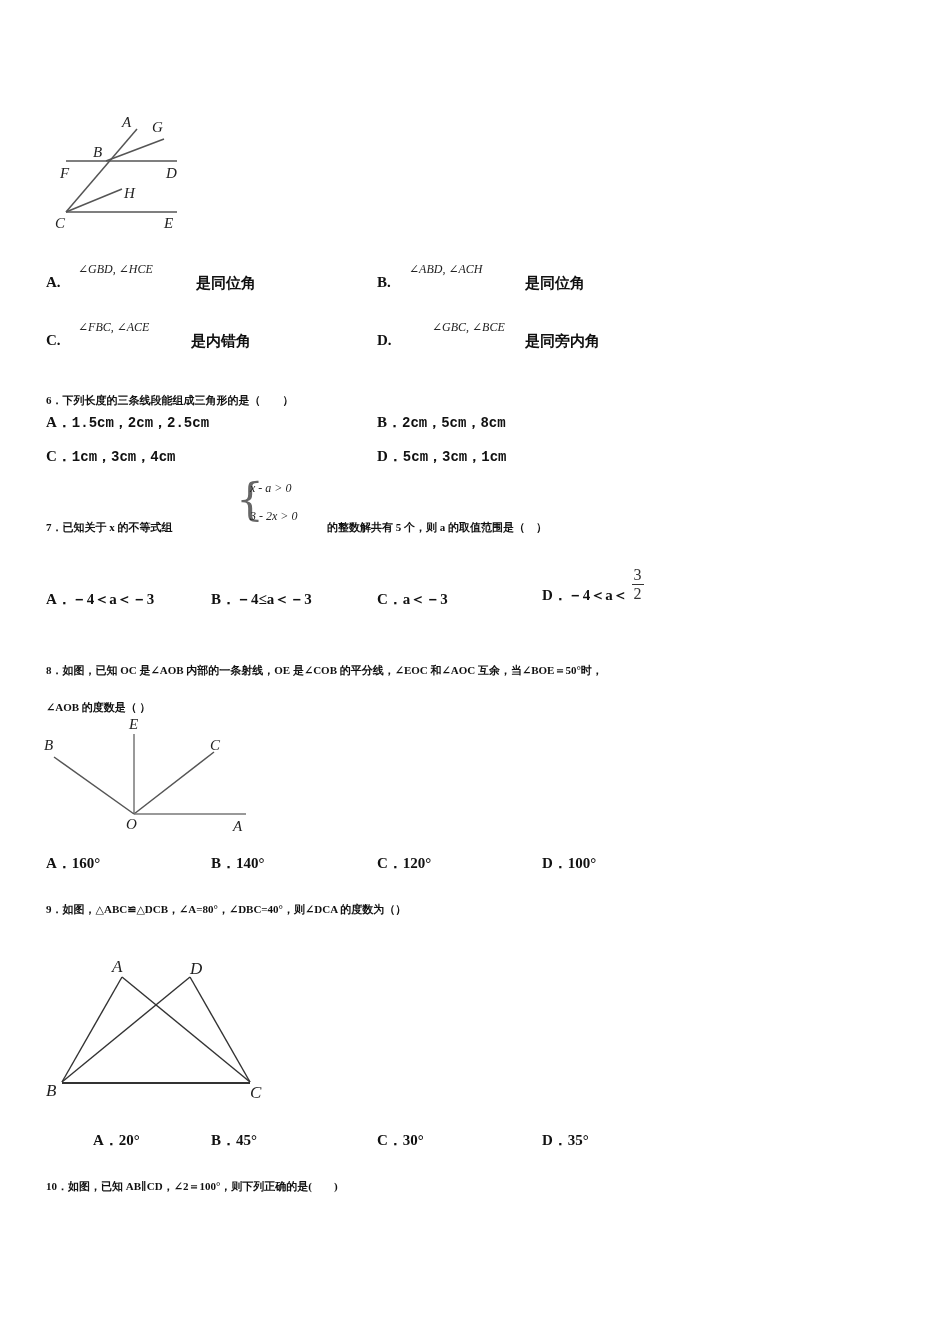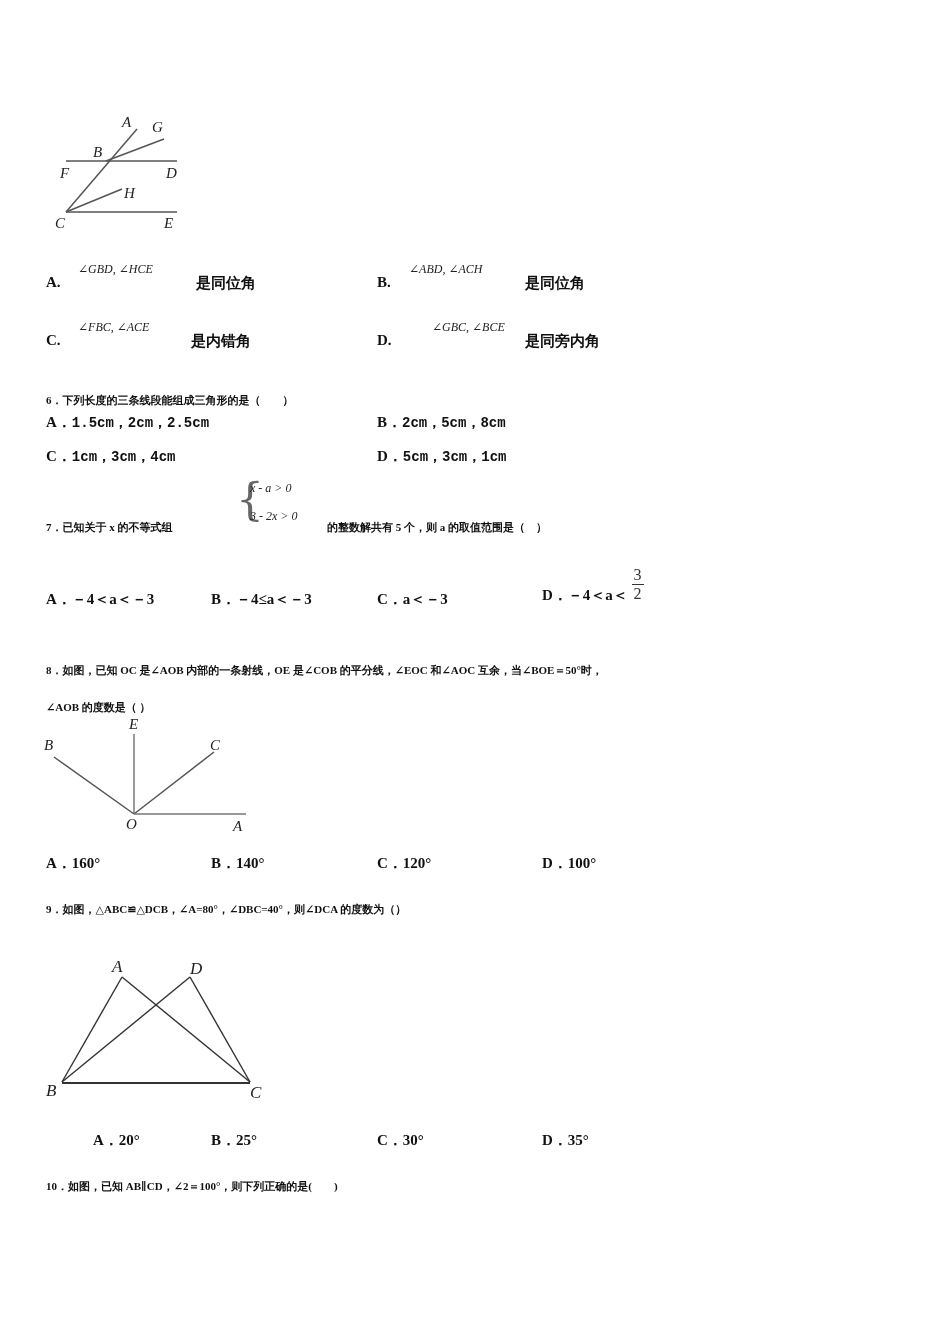--- a/index.html
+++ b/index.html
@@ -132,21 +132,21 @@
   <text x="72" y="20" style="font-size:17px;">A</text>
   <text x="150" y="22" style="font-size:17px;">D</text>
   <text x="6" y="144" style="font-size:17px;">B</text>
   <text x="210" y="146" style="font-size:17px;">C</text>
 </svg>
 
 <div class="abs opt" style="left:46px;top:1131px;margin-left:47px;">
   <span>A．</span><span>20°</span>
 </div>
 <div class="abs opt" style="left:211px;top:1131px;">
-  <span>B．</span><span>25°</span>
+  <span>B．</span><span>45°</span>
 </div>
 <div class="abs opt" style="left:377px;top:1131px;">
   <span>C．</span><span>30°</span>
 </div>
 <div class="abs opt" style="left:542px;top:1131px;">
   <span>D．</span><span>35°</span>
 </div>
 
 <div class="abs q" style="left:46px;top:1165px;">10．如图，已知 AB∥CD，∠2＝100°，则下列正确的是(　　)</div>
 

